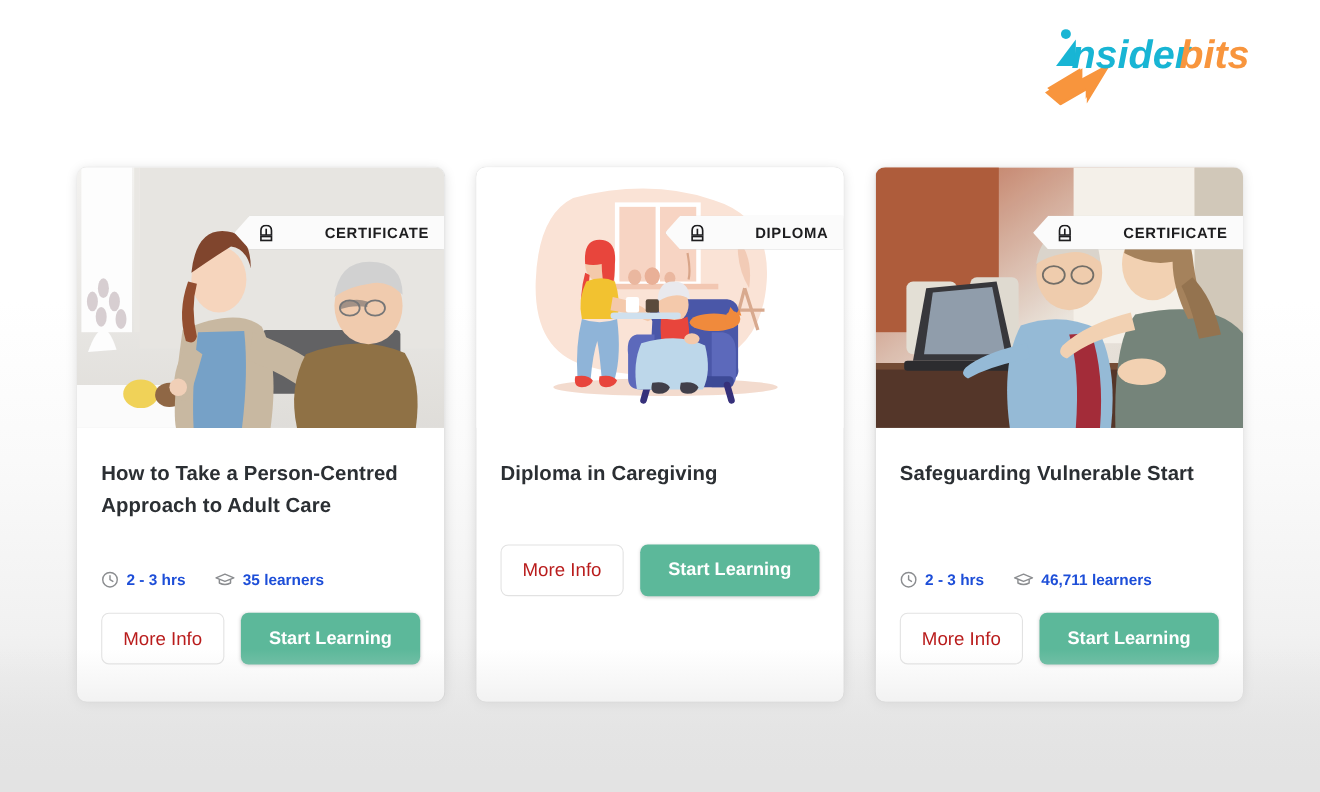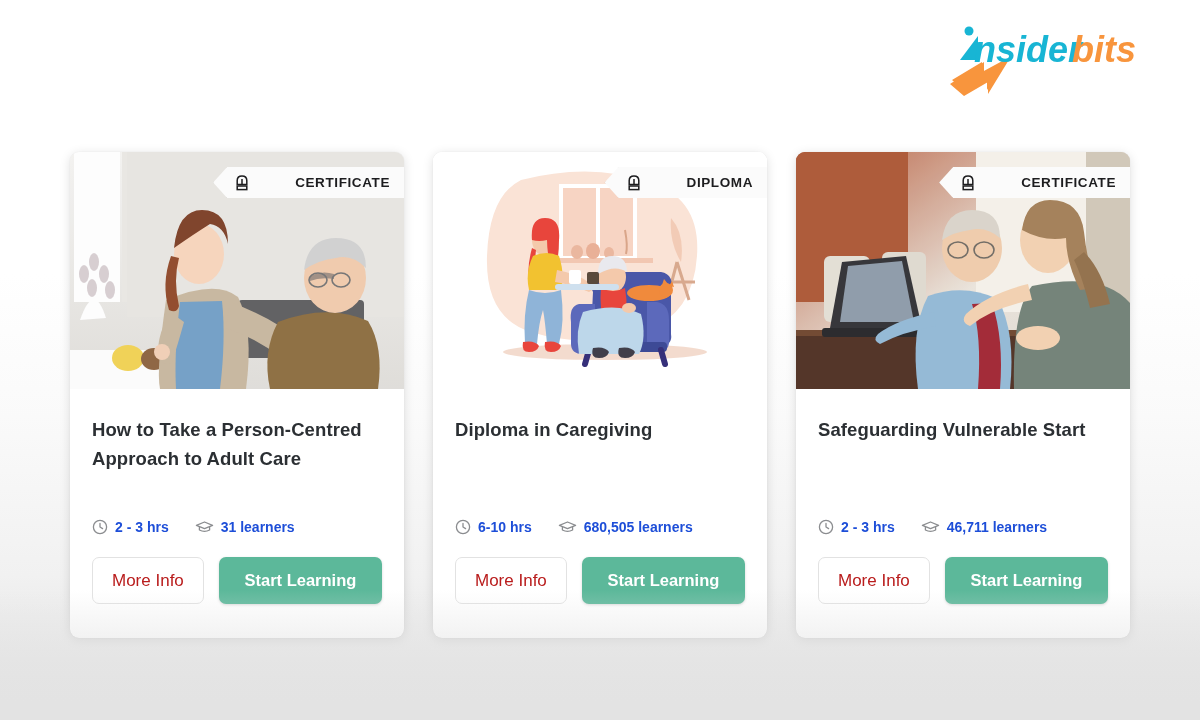--- a/index.html
+++ b/index.html
@@ -46,21 +46,21 @@
     position:relative;
     height:237px;
     overflow:hidden;
     background:#efefef;
   }
   .media svg{ display:block; width:100%; height:100%; }
 
   
   .badge{
     position:absolute;
-    top:15px; right:0;
+    top:44px; right:0;
     height:31px;
     display:flex; align-items:center;
     padding:0 14px 0 10px;
     background:#fbfbfb;
     box-shadow:0 1px 4px rgba(0,0,0,.25);
     clip-path:polygon(14px 0, 100% 0, 100% 100%, 14px 100%, 0 50%);
     padding-left:22px;
     gap:40px;
   }
   .badge .b-ico{ margin-right:6px; display:flex; align-items:center; }
@@ -219,21 +219,21 @@
             <circle cx="8" cy="8" r="6.6" fill="none" stroke="#8b8d90" stroke-width="1.3"></circle>
             <path d="M8 4.4 L8 8 L10.6 9.6" fill="none" stroke="#8b8d90" stroke-width="1.3" stroke-linecap="round"></path>
           </svg>
           <span class="m-txt">2 - 3 hrs</span>
         </span>
         <span class="meta-item">
           <svg width="19" height="16" viewBox="0 0 19 16">
             <path d="M9.5 3 L17.6 6.3 L9.5 9.6 L1.4 6.3 Z" fill="none" stroke="#8b8d90" stroke-width="1.3" stroke-linejoin="round"></path>
             <path d="M4.4 7.6 L4.4 11 Q9.5 13.8 14.6 11 L14.6 7.6" fill="none" stroke="#8b8d90" stroke-width="1.3" stroke-linejoin="round"></path>
           </svg>
-          <span class="m-txt">31 learners</span>
+          <span class="m-txt">35 learners</span>
         </span>
       </div>
     </div>
 
     <div class="c-actions">
       <button class="btn btn-ghost">More Info</button>
       <button class="btn btn-primary">Start Learning</button>
     </div>
   </div>
 
@@ -307,36 +307,20 @@
             <rect x="2.2" y="11" width="9.6" height="3.6" fill="none" stroke="#1d1d1f" stroke-width="1.5"></rect>
             <line x1="7" y1="4" x2="7" y2="9.6" stroke="#1d1d1f" stroke-width="1.5"></line>
           </svg>
         </span>
         <span class="b-txt">DIPLOMA</span>
       </div>
     </div>
 
     <div class="c-body">
       <div class="c-title">Diploma in Caregiving</div>
-      <div class="c-meta">
-        <span class="meta-item">
-          <svg width="16" height="16" viewBox="0 0 16 16">
-            <circle cx="8" cy="8" r="6.6" fill="none" stroke="#8b8d90" stroke-width="1.3"></circle>
-            <path d="M8 4.4 L8 8 L10.6 9.6" fill="none" stroke="#8b8d90" stroke-width="1.3" stroke-linecap="round"></path>
-          </svg>
-          <span class="m-txt">6-10 hrs</span>
-        </span>
-        <span class="meta-item">
-          <svg width="19" height="16" viewBox="0 0 19 16">
-            <path d="M9.5 3 L17.6 6.3 L9.5 9.6 L1.4 6.3 Z" fill="none" stroke="#8b8d90" stroke-width="1.3" stroke-linejoin="round"></path>
-            <path d="M4.4 7.6 L4.4 11 Q9.5 13.8 14.6 11 L14.6 7.6" fill="none" stroke="#8b8d90" stroke-width="1.3" stroke-linejoin="round"></path>
-          </svg>
-          <span class="m-txt">680,505 learners</span>
-        </span>
-      </div>
     </div>
 
     <div class="c-actions">
       <button class="btn btn-ghost">More Info</button>
       <button class="btn btn-primary">Start Learning</button>
     </div>
   </div>
 
   <div class="card">
     <div class="media">

